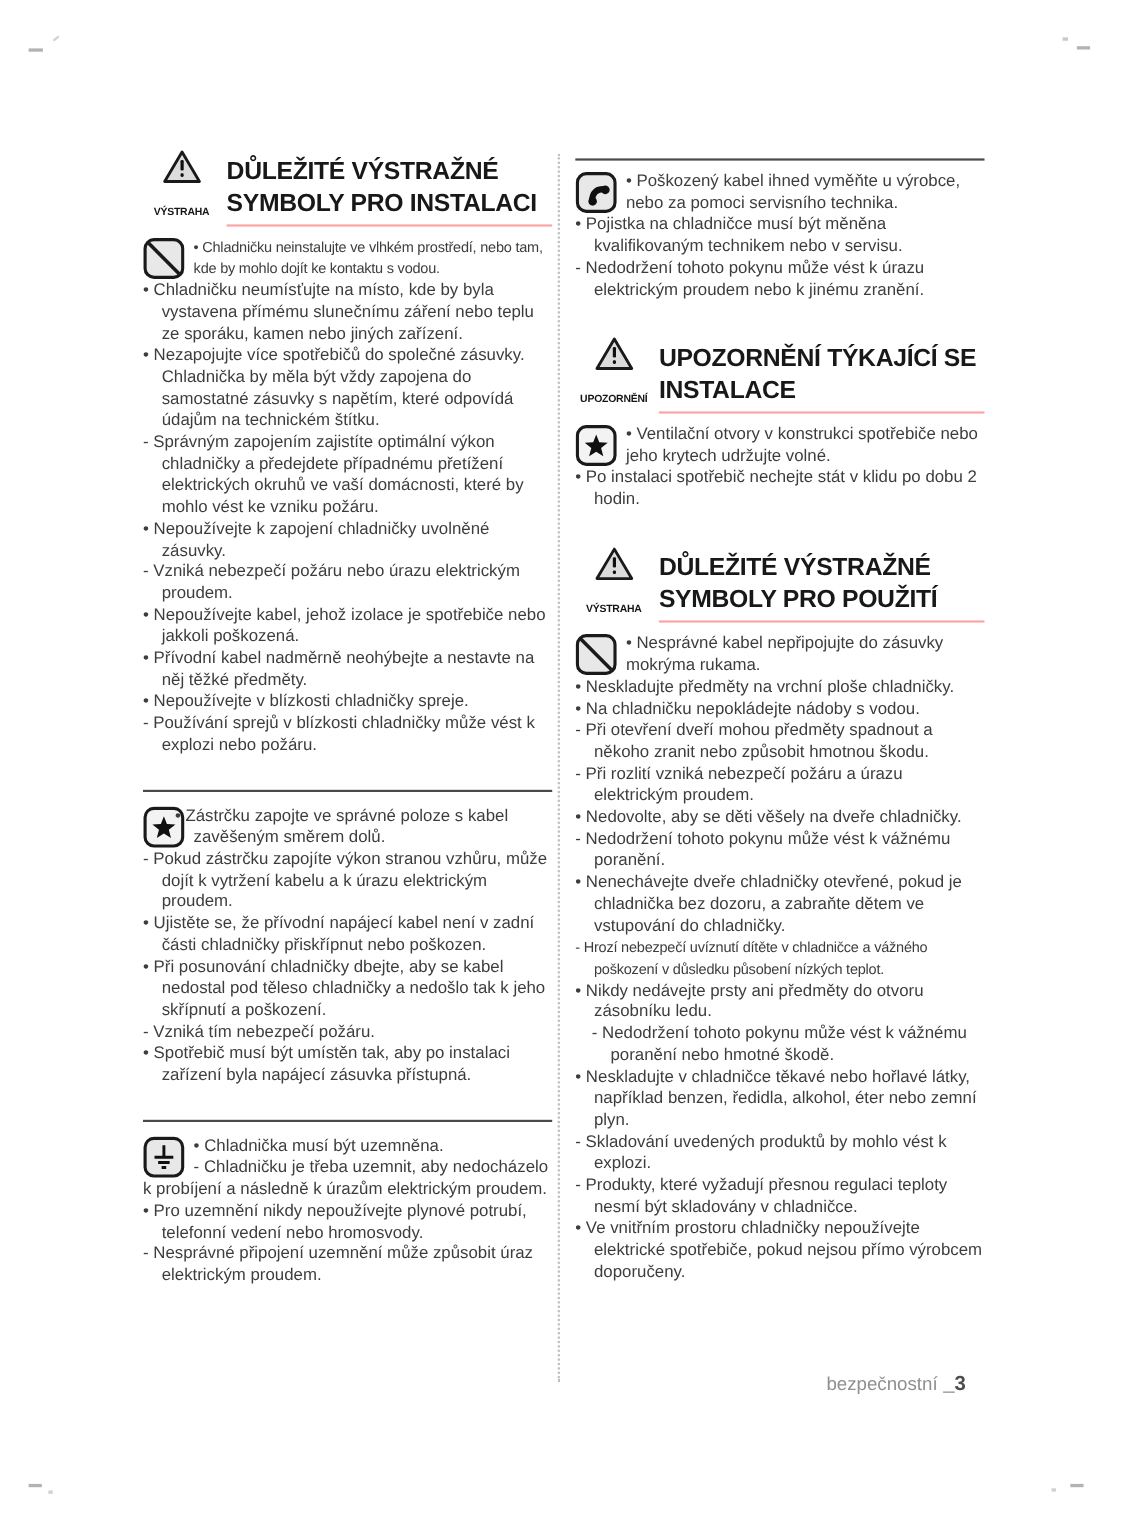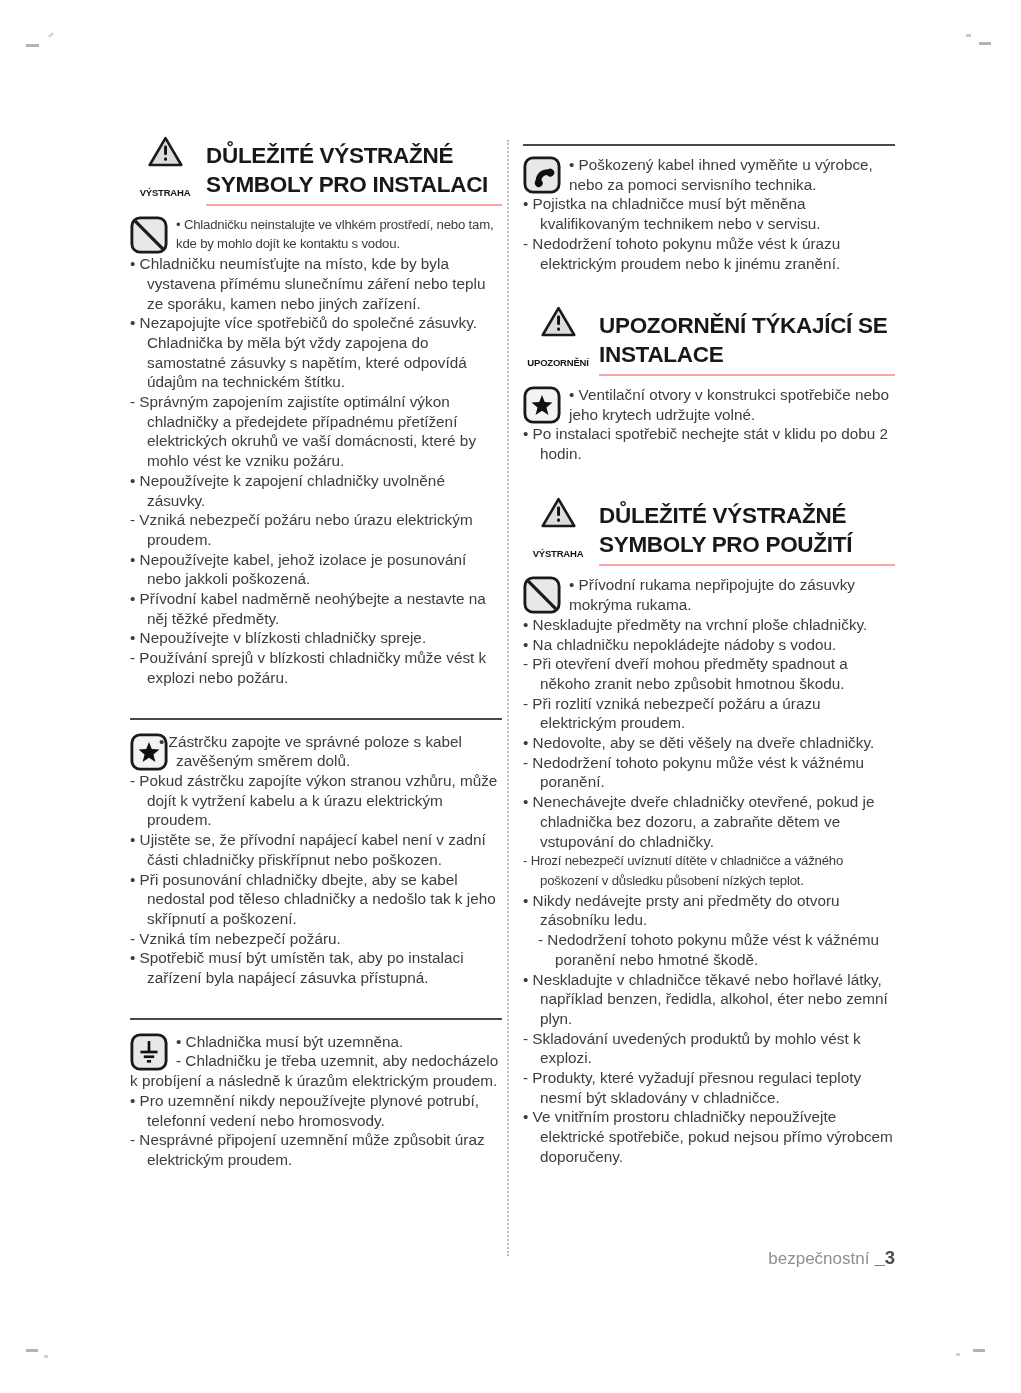--- a/index.html
+++ b/index.html
@@ -18,21 +18,21 @@
          border-bottom:2px solid #fca5a5;padding-bottom:5px;}
   .rule{border-top:2px solid #4a4a4a;margin:30px 0 12px;height:0;}
   #col-right .rule:first-child{margin:11px 0 9px;}
   .items::after{content:"";display:block;clear:both;}
   .sec-icon{float:left;width:38px;height:38px;margin:1px 8px 0 0;}
   .sec-icon svg{display:block;}
   .item{margin:0;}
   .hang{padding-left:17px;text-indent:-17px;}
   .indent1{margin-left:15px;}
   .small{font-size:13.2px;letter-spacing:-0.2px;}
-  #footer{position:absolute;left:523px;top:1247px;width:372px;text-align:right;}
+  #footer{position:absolute;left:506px;top:1247px;width:372px;text-align:right;}
   .footer-label{font-size:17px;color:#8f8f8f;}
   .footer-page{font-size:18.5px;color:#4d4d4d;font-weight:bold;margin-left:5px;}
   .mark{position:absolute;background:#9a9a9a;}
 </style>
 </head>
 <body>
 
 <div id="page">
 
   <div class="mark" style="left:26px;top:44px;width:13px;height:3px;opacity:.75;"></div>
@@ -63,21 +63,21 @@
             <rect x="2" y="2" width="36" height="36" rx="8.5" fill="#e8e8e8" stroke="#1a1a1a" stroke-width="3"></rect>
             <line x1="5.5" y1="5.5" x2="34.5" y2="34.5" stroke="#1a1a1a" stroke-width="3.4"></line>
           </svg>
         </span>
         <p class="item small">• Chladničku neinstalujte ve vlhkém prostředí, nebo tam, kde by mohlo dojít ke kontaktu s vodou.</p>
         <p class="item hang">• Chladničku neumísťujte na místo, kde by byla vystavena přímému slunečnímu záření nebo teplu ze sporáku, kamen nebo jiných zařízení.</p>
         <p class="item hang">• Nezapojujte více spotřebičů do společné zásuvky. Chladnička by měla být vždy zapojena do samostatné zásuvky s napětím, které odpovídá údajům na technickém štítku.</p>
         <p class="item hang">- Správným zapojením zajistíte optimální výkon chladničky a předejdete případnému přetížení elektrických okruhů ve vaší domácnosti, které by mohlo vést ke vzniku požáru.</p>
         <p class="item hang">• Nepoužívejte k zapojení chladničky uvolněné zásuvky.</p>
         <p class="item hang">- Vzniká nebezpečí požáru nebo úrazu elektrickým proudem.</p>
-        <p class="item hang">• Nepoužívejte kabel, jehož izolace je posunování nebo jakkoli poškozená.</p>
+        <p class="item hang">• Nepoužívejte kabel, jehož izolace je spotřebiče nebo jakkoli poškozená.</p>
         <p class="item hang">• Přívodní kabel nadměrně neohýbejte a nestavte na něj těžké předměty.</p>
         <p class="item hang">• Nepoužívejte v blízkosti chladničky spreje.</p>
         <p class="item hang">- Používání sprejů v blízkosti chladničky může vést k explozi nebo požáru.</p>
       </div>
       <div class="rule"></div>
       <div class="items">
         <span class="sec-icon">
           <svg width="38" height="38" viewBox="0 0 40 40">
             <rect x="2" y="2" width="36" height="36" rx="8.5" fill="#f3f3f3" stroke="#1a1a1a" stroke-width="3"></rect>
             <path d="M20 9.5 L22.9 16.9 L31 17.3 L24.7 22.5 L26.8 30.4 L20 26 L13.2 30.4 L15.3 22.5 L9 17.3 L17.1 16.9 Z" fill="#101010"></path>
@@ -156,21 +156,21 @@
           <div>SYMBOLY PRO POUŽITÍ</div>
         </div>
       </div>
       <div class="items">
         <span class="sec-icon">
           <svg width="38" height="38" viewBox="0 0 40 40">
             <rect x="2" y="2" width="36" height="36" rx="8.5" fill="#e8e8e8" stroke="#1a1a1a" stroke-width="3"></rect>
             <line x1="5.5" y1="5.5" x2="34.5" y2="34.5" stroke="#1a1a1a" stroke-width="3.4"></line>
           </svg>
         </span>
-        <p class="item">• Přívodní rukama nepřipojujte do zásuvky mokrýma rukama.</p>
+        <p class="item">• Nesprávné kabel nepřipojujte do zásuvky mokrýma rukama.</p>
         <p class="item hang">• Neskladujte předměty na vrchní ploše chladničky.</p>
         <p class="item hang">• Na chladničku nepokládejte nádoby s vodou.</p>
         <p class="item hang">- Při otevření dveří mohou předměty spadnout a někoho zranit nebo způsobit hmotnou škodu.</p>
         <p class="item hang">- Při rozlití vzniká nebezpečí požáru a úrazu elektrickým proudem.</p>
         <p class="item hang">• Nedovolte, aby se děti věšely na dveře chladničky.</p>
         <p class="item hang">- Nedodržení tohoto pokynu může vést k vážnému poranění.</p>
         <p class="item hang">• Nenechávejte dveře chladničky otevřené, pokud je chladnička bez dozoru, a zabraňte dětem ve vstupování do chladničky.</p>
         <p class="item hang small">- Hrozí nebezpečí uvíznutí dítěte v chladničce a vážného poškození v důsledku působení nízkých teplot.</p>
         <p class="item hang">• Nikdy nedávejte prsty ani předměty do otvoru zásobníku ledu.</p>
         <p class="item hang indent1">- Nedodržení tohoto pokynu může vést k vážnému poranění nebo hmotné škodě.</p>

